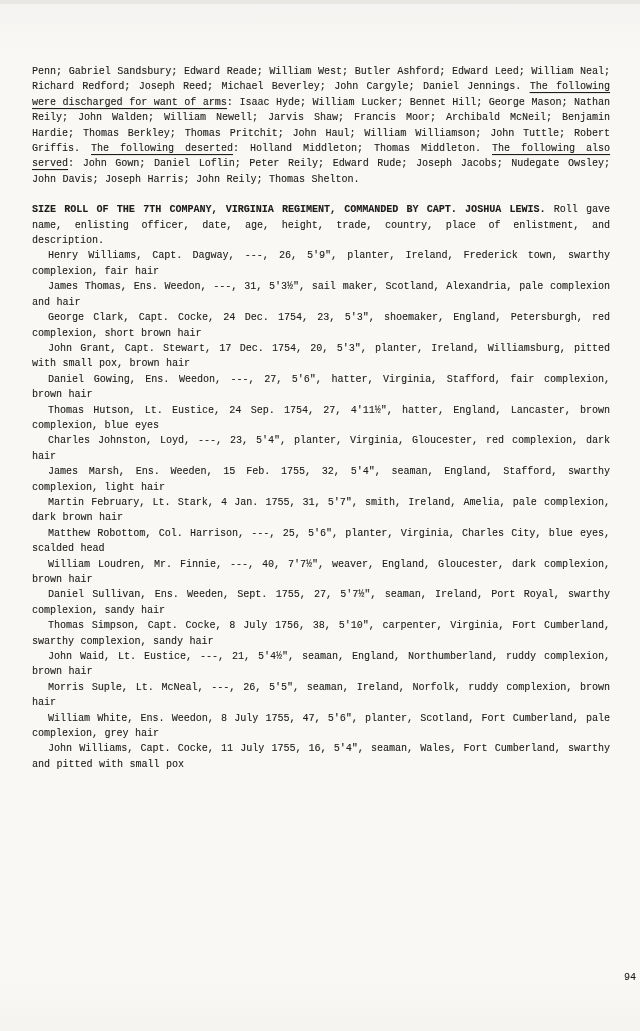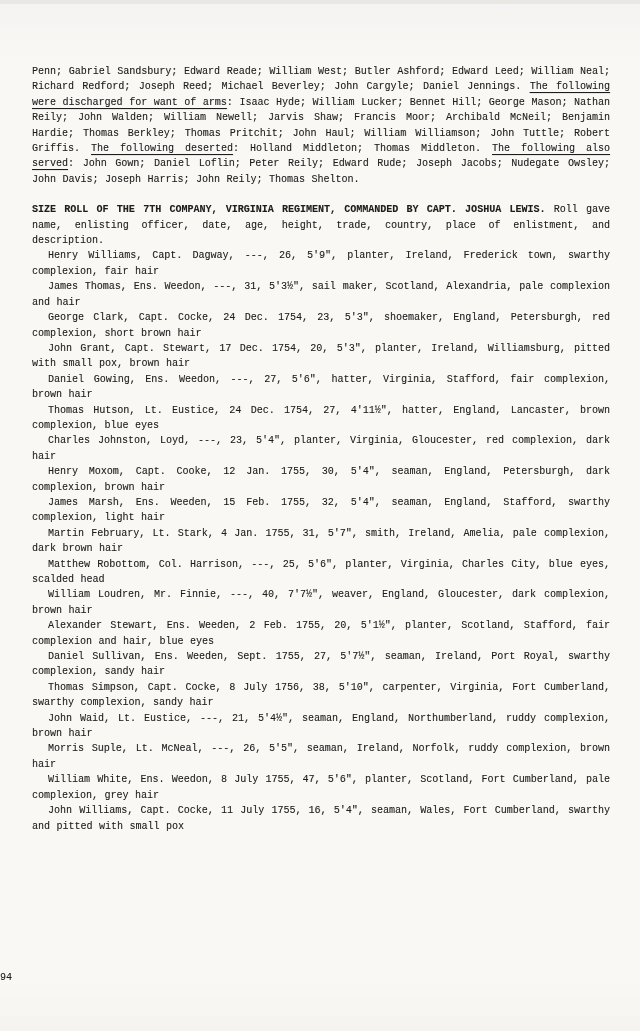--- a/index.html
+++ b/index.html
@@ -31,43 +31,42 @@
     text-decoration: underline;
     text-decoration-thickness: 1px;
     text-underline-offset: 2.5px;
   }
   .seg-bold { font-weight: bold; }
   .footer {
     position: absolute;
     left: 0;
     top: 966px;
     width: 588px;
-    text-align: left;
+    text-align: right;
+    padding-left: 48px;
   }
 </style>
 </head>
 <body>
 
 <div class="page">
   <div class="text-block">
       <p class="para"><span>Penn; Gabriel Sandsbury; Edward Reade; William West; Butler Ashford; Edward Leed; William Neal; Richard Redford; Joseph Reed; Michael Beverley; John Cargyle; Daniel Jennings. </span><span class="seg-underline">The following were discharged for want of arms</span><span>: Isaac Hyde; William Lucker; Bennet Hill; George Mason; Nathan Reily; John Walden; William Newell; Jarvis Shaw; Francis Moor; Archibald McNeil; Benjamin Hardie; Thomas Berkley; Thomas Pritchit; John Haul; William Williamson; John Tuttle; Robert Griffis. </span><span class="seg-underline">The following deserted</span><span>: Holland Middleton; Thomas Middleton. </span><span class="seg-underline">The following also served</span><span>: John Gown; Daniel Loflin; Peter Reily; Edward Rude; Joseph Jacobs; Nudegate Owsley; John Davis; Joseph Harris; John Reily; Thomas Shelton.</span></p>
       <p class="para p-gap"><span class="seg-bold">SIZE ROLL OF THE 7TH COMPANY, VIRGINIA REGIMENT, COMMANDED BY CAPT. JOSHUA LEWIS.</span><span> Roll gave name, enlisting officer, date, age, height, trade, country, place of enlistment, and description.</span></p>
       <p class="para p-entry"><span>Henry Williams, Capt. Dagway, ---, 26, 5'9", planter, Ireland, Frederick town, swarthy complexion, fair hair</span></p>
       <p class="para p-entry"><span>James Thomas, Ens. Weedon, ---, 31, 5'3½", sail maker, Scotland, Alexandria, pale complexion and hair</span></p>
       <p class="para p-entry"><span>George Clark, Capt. Cocke, 24 Dec. 1754, 23, 5'3", shoemaker, England, Petersburgh, red complexion, short brown hair</span></p>
       <p class="para p-entry"><span>John Grant, Capt. Stewart, 17 Dec. 1754, 20, 5'3", planter, Ireland, Williamsburg, pitted with small pox, brown hair</span></p>
       <p class="para p-entry"><span>Daniel Gowing, Ens. Weedon, ---, 27, 5'6", hatter, Virginia, Stafford, fair complexion, brown hair</span></p>
-      <p class="para p-entry"><span>Thomas Hutson, Lt. Eustice, 24 Dec. 1754, 27, 4'11½", hatter, England, Lancaster, brown complexion, blue eyes</span></p>
+      <p class="para p-entry"><span>Thomas Hutson, Lt. Eustice, 24 Sep. 1754, 27, 4'11½", hatter, England, Lancaster, brown complexion, blue eyes</span></p>
       <p class="para p-entry"><span>Charles Johnston, Loyd, ---, 23, 5'4", planter, Virginia, Gloucester, red complexion, dark hair</span></p>
-      <p class="para p-entry"><span>Henry Moxom, Capt. Cooke, 12 Jan. 1755, 30, 5'4", seaman, England, Petersburgh, dark complexion, brown hair</span></p>
       <p class="para p-entry"><span>James Marsh, Ens. Weeden, 15 Feb. 1755, 32, 5'4", seaman, England, Stafford, swarthy complexion, light hair</span></p>
       <p class="para p-entry"><span>Martin February, Lt. Stark, 4 Jan. 1755, 31, 5'7", smith, Ireland, Amelia, pale complexion, dark brown hair</span></p>
       <p class="para p-entry"><span>Matthew Robottom, Col. Harrison, ---, 25, 5'6", planter, Virginia, Charles City, blue eyes, scalded head</span></p>
       <p class="para p-entry"><span>William Loudren, Mr. Finnie, ---, 40, 7'7½", weaver, England, Gloucester, dark complexion, brown hair</span></p>
-      <p class="para p-entry"><span>Alexander Stewart, Ens. Weeden, 2 Feb. 1755, 20, 5'1½", planter, Scotland, Stafford, fair complexion and hair, blue eyes</span></p>
       <p class="para p-entry"><span>Daniel Sullivan, Ens. Weeden, Sept. 1755, 27, 5'7½", seaman, Ireland, Port Royal, swarthy complexion, sandy hair</span></p>
       <p class="para p-entry"><span>Thomas Simpson, Capt. Cocke, 8 July 1756, 38, 5'10", carpenter, Virginia, Fort Cumberland, swarthy complexion, sandy hair</span></p>
       <p class="para p-entry"><span>John Waid, Lt. Eustice, ---, 21, 5'4½", seaman, England, Northumber­land, ruddy complexion, brown hair</span></p>
       <p class="para p-entry"><span>Morris Suple, Lt. McNeal, ---, 26, 5'5", seaman, Ireland, Norfolk, ruddy complexion, brown hair</span></p>
       <p class="para p-entry"><span>William White, Ens. Weedon, 8 July 1755, 47, 5'6", planter, Scotland, Fort Cumberland, pale complexion, grey hair</span></p>
       <p class="para p-entry"><span>John Williams, Capt. Cocke, 11 July 1755, 16, 5'4", seaman, Wales, Fort Cumberland, swarthy and pitted with small pox</span></p>
     </div>
   <div class="footer">94</div>
 </div>
 

